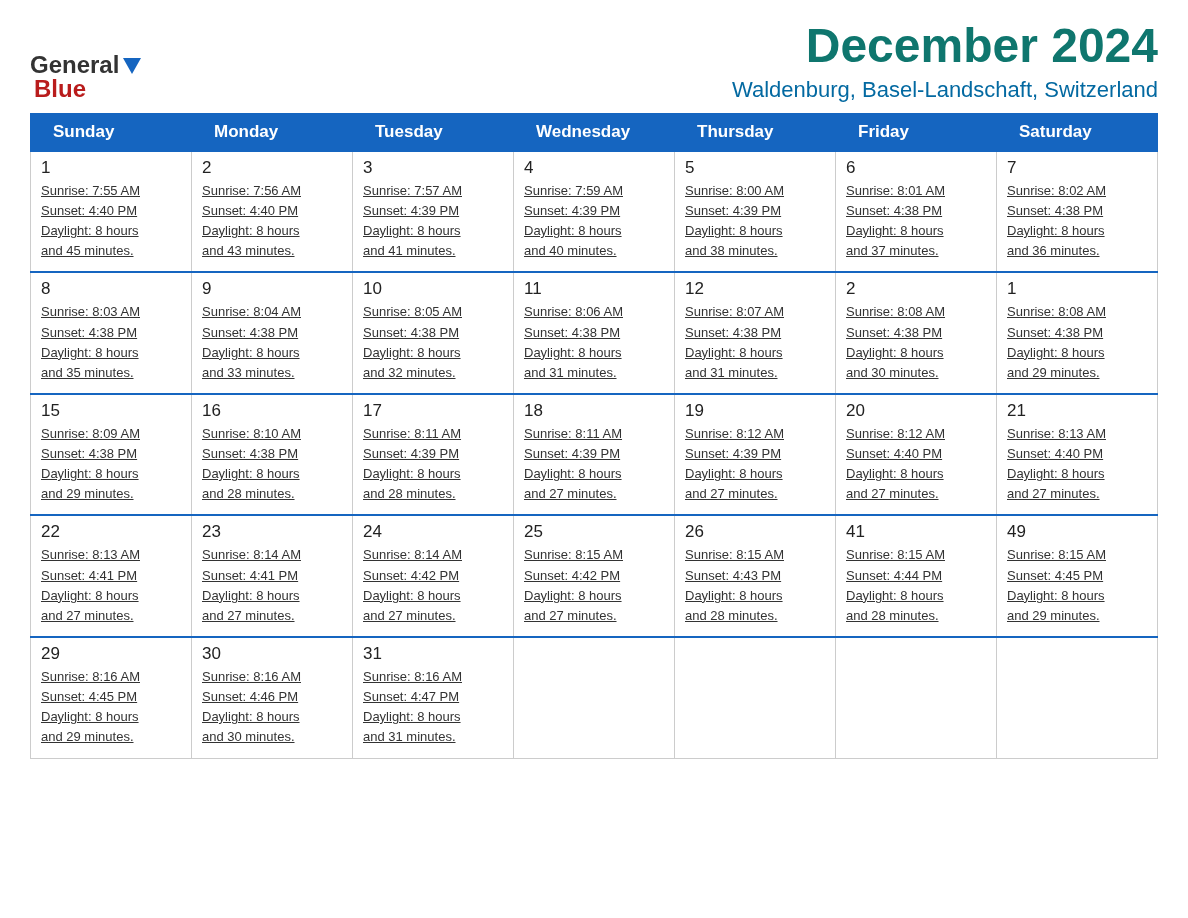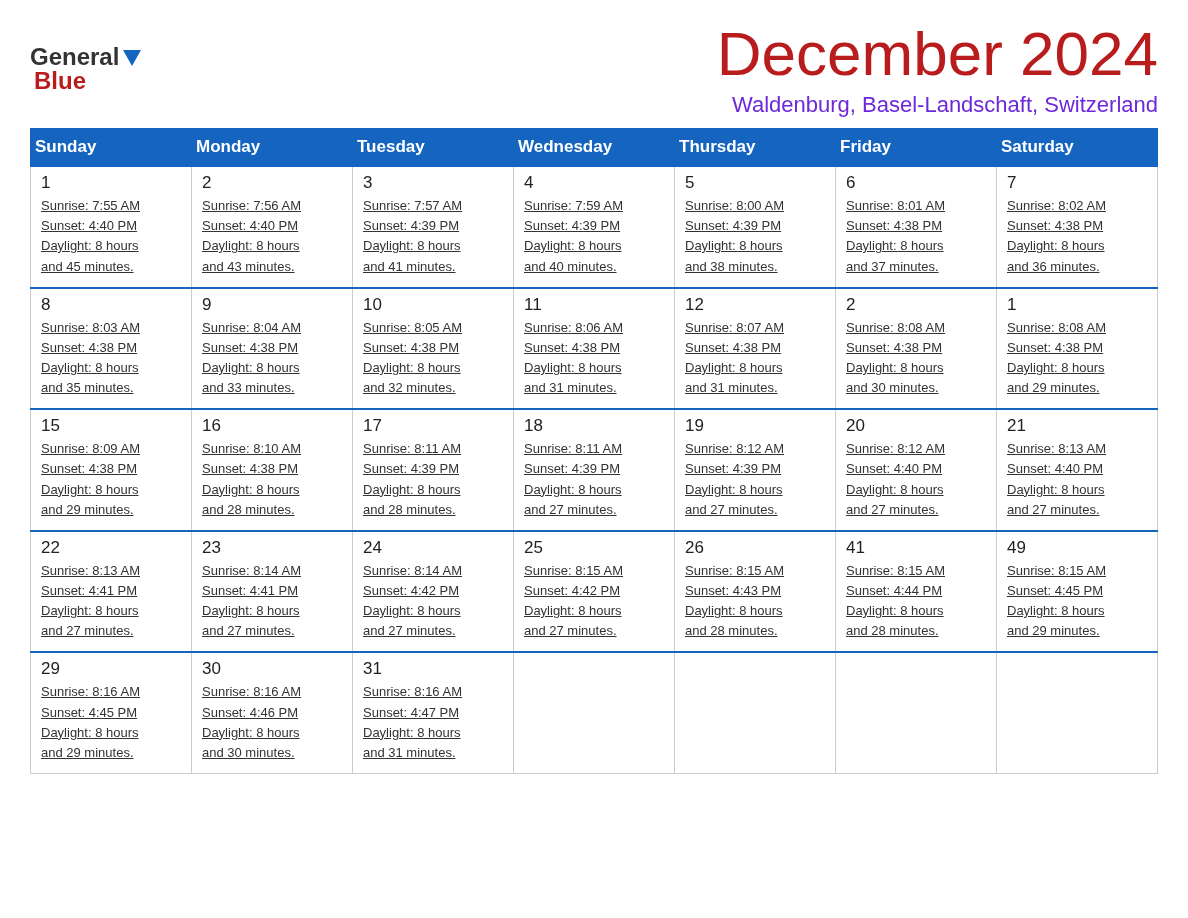--- a/index.html
+++ b/index.html
@@ -6,48 +6,48 @@
     body {
       font-family: Arial, sans-serif;
       background: #fff;
       padding: 20px 30px;
       width: 1188px;
       min-height: 918px;
     }
     .header-area {
       display: flex;
       justify-content: space-between;
-      align-items: center;
+      align-items: flex-end;
       margin-bottom: 10px;
     }
     .title-area {
       text-align: right;
     }
     .month-title {
-      font-size: 62px;
-      font-weight: normal;
-      color: #b91c1c;
+      font-size: 48px;
+      font-weight: bold;
+      color: #0f766e;
       line-height: 1.1;
     }
     .location-title {
       font-size: 22px;
-      color: #6d28d9;
+      color: #0369a1;
       margin-top: 4px;
     }
     .calendar-table {
       width: 100%;
       border-collapse: collapse;
       margin-top: 10px;
     }
     .calendar-table thead tr th {
       background-color: #1565c0;
       color: #fff;
       font-size: 17px;
       font-weight: bold;
-      padding: 8px 4px;
+      padding: 8px 22px;
       text-align: left;
       border: 1px solid #1565c0;
     }
     .calendar-table tbody tr td {
       vertical-align: top;
       padding: 6px 10px 10px 10px;
       border: 1px solid #ccc;
       font-size: 13.5px;
       color: #222;
       min-width: 140px;

